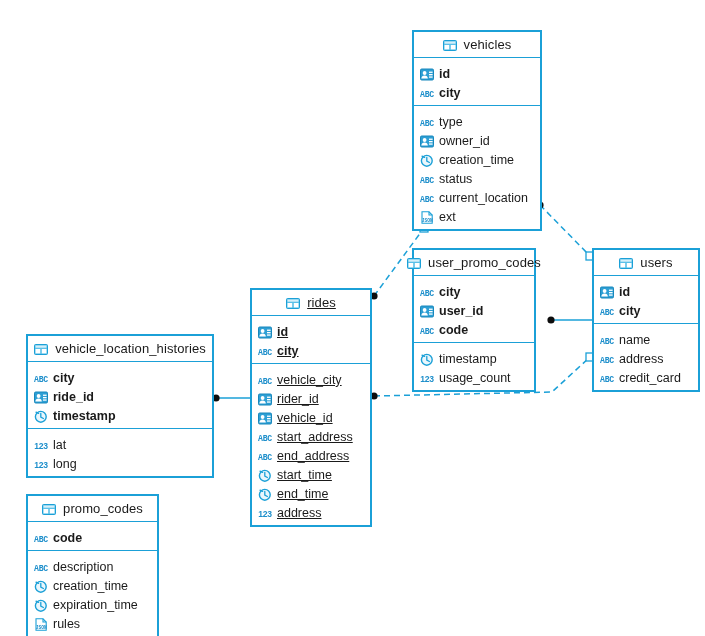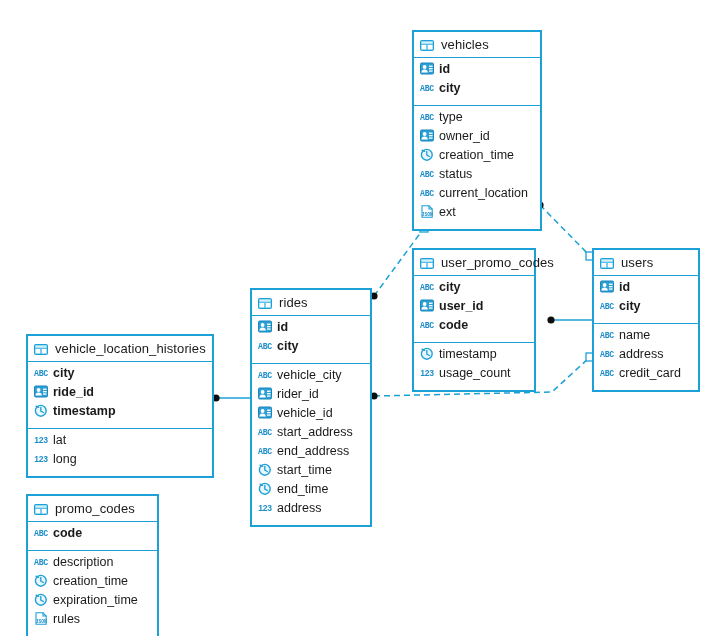--- a/index.html
+++ b/index.html
@@ -35,20 +35,21 @@
     background: #ffffff;
     font-size: 12.5px;
     color: #1a1a1a;
   }
   .tbl-header {
     box-sizing: border-box;
     height: 26px;
     border-bottom: 1px solid #1BA0D7;
     display: flex;
     align-items: center;
+    justify-content: center;
     gap: 6px;
     padding: 0 6px;
     background: #ffffff;
     white-space: nowrap;
   }
   .tbl-title {
     font-size: 13px;
     color: #1a1a1a;
     letter-spacing: 0.1px;
   }
@@ -56,21 +57,21 @@
     box-sizing: border-box;
     padding: 4px 0 5px 0;
   }
   .tbl-section.keys {
     border-bottom: 1px solid #1BA0D7;
   }
   .row {
     box-sizing: border-box;
     height: 19px;
     display: flex;
-    align-items: flex-start;
+    align-items: flex-end;
     gap: 5px;
     padding: 0 6px;
     white-space: nowrap;
   }
   .row .fname {
     font-size: 12.5px;
     color: #1a1a1a;
   }
   .row.pk .fname {
     font-weight: bold;
@@ -333,21 +334,21 @@
           <div class="row">
             <span class="ic">
               <svg width="14" height="13" viewBox="0 0 14 13">
                 <text x="7" y="10" text-anchor="middle" font-family="&quot;Liberation Mono&quot;, monospace" font-size="8.2" font-weight="bold" fill="#1E8FCB" letter-spacing="-0.2">ABC</text>
               </svg>
             </span>
             <span class="fname">credit_card</span>
           </div>
         </div>
       </div>
-      <div class="table" style="left: 250px; top: 288px; width: 122px;">
+      <div class="table" style="left: 250px; top: 288px; width: 122px; text-decoration: underline;">
         <div class="tbl-header">
           <span class="ic ic-table">
             <svg width="14" height="13" viewBox="0 0 14 13">
               <rect x="0.5" y="1.5" width="13" height="10" rx="1" fill="#5BC0E8" stroke="#1BA0D7"></rect>
               <rect x="1.5" y="2.5" width="11" height="2.2" fill="#ffffff" opacity="0.75"></rect>
               <rect x="1.5" y="6" width="4.7" height="4.4" fill="#ffffff"></rect>
               <rect x="7.8" y="6" width="4.7" height="4.4" fill="#ffffff"></rect>
             </svg>
           </span>
           <span class="tbl-title">rides</span>

